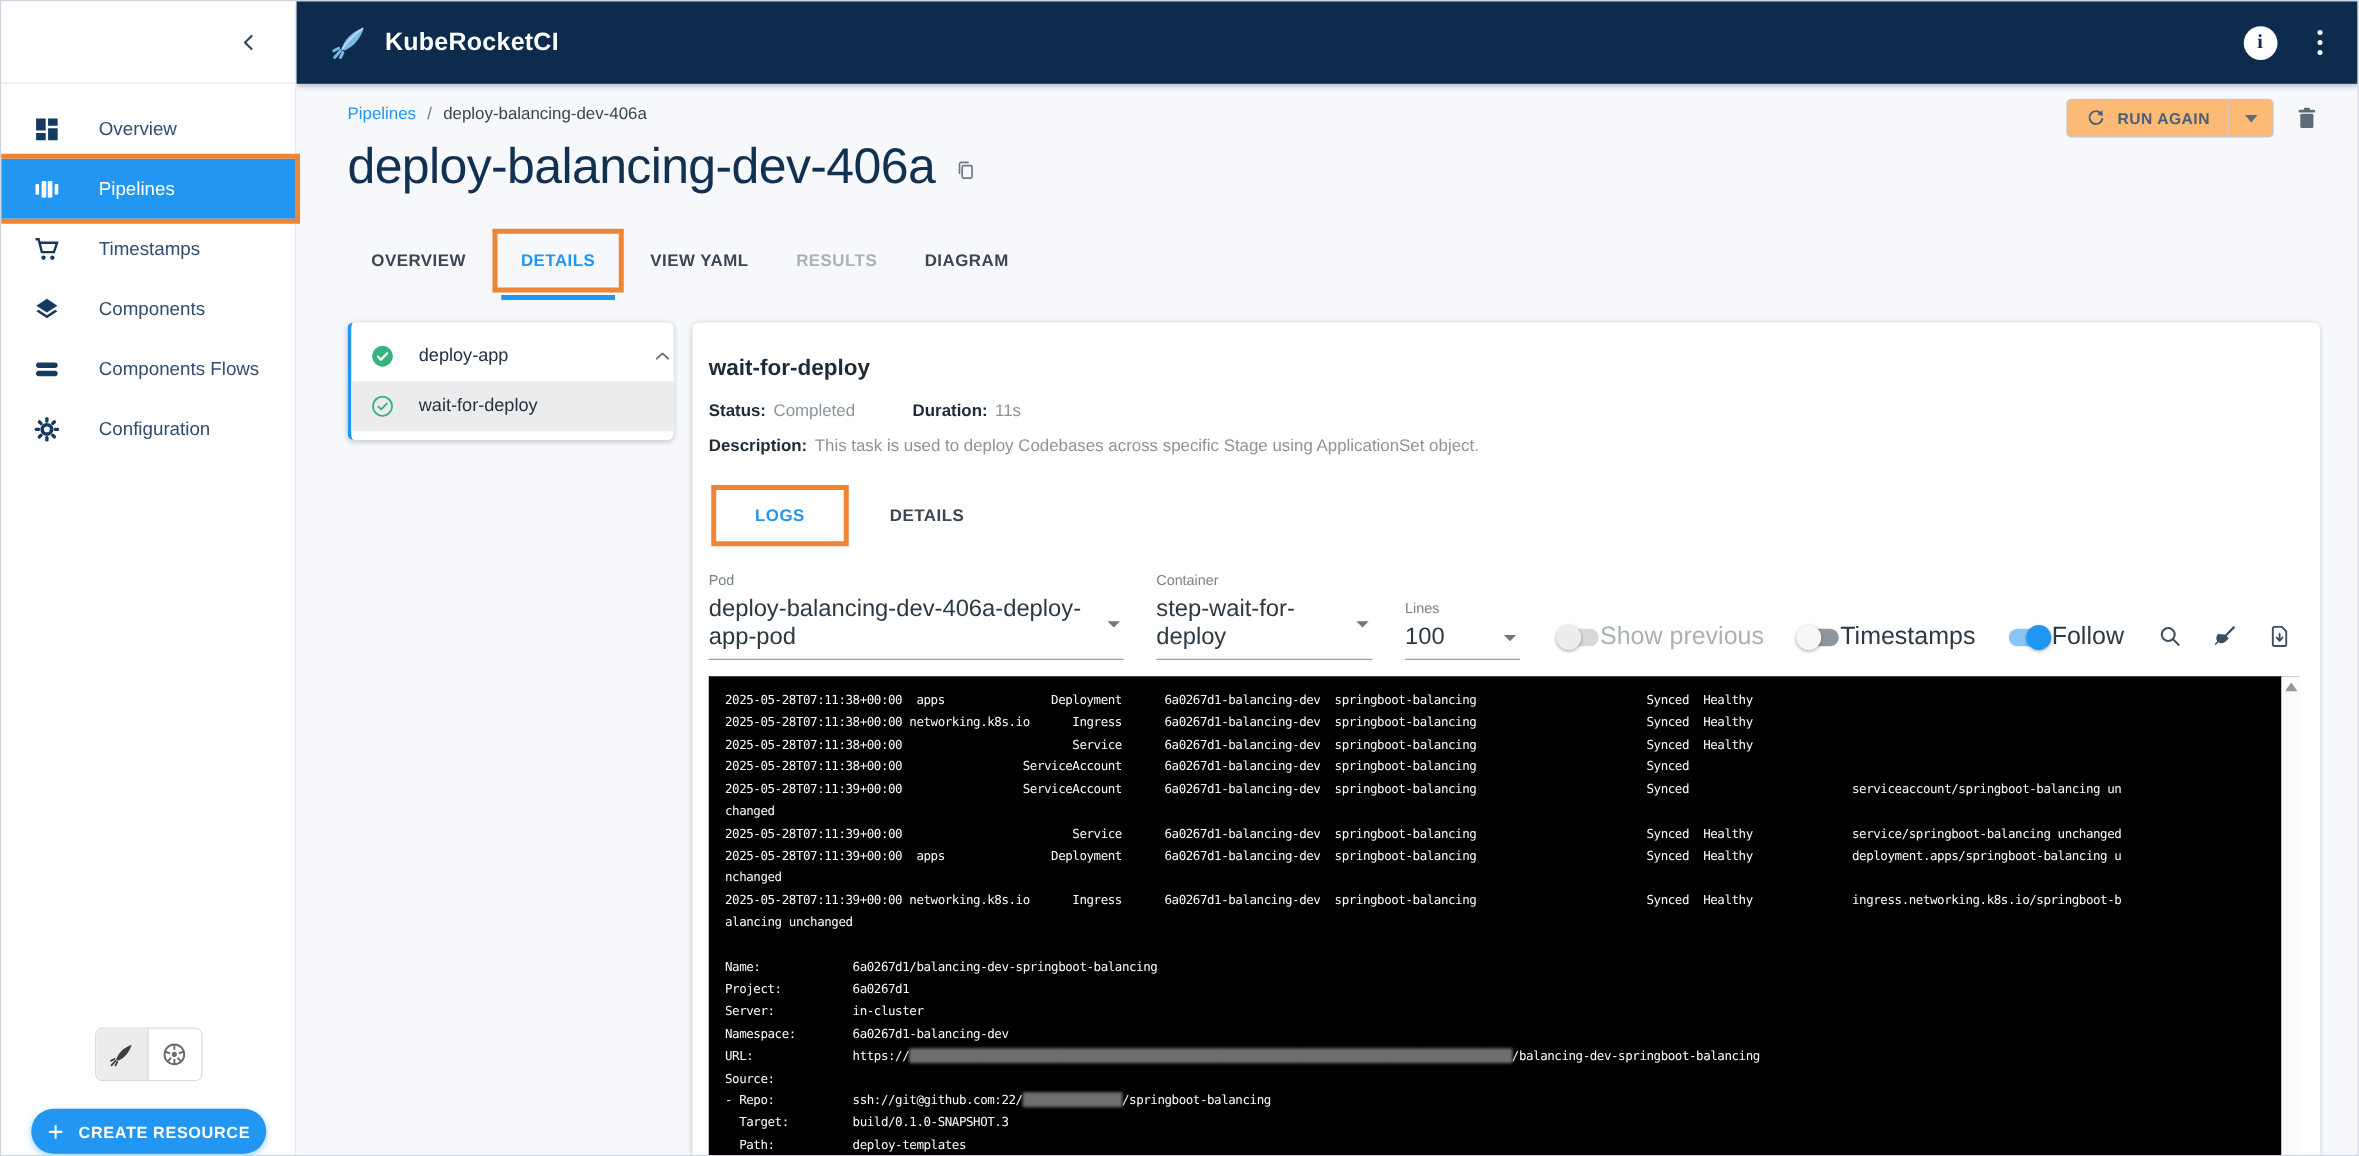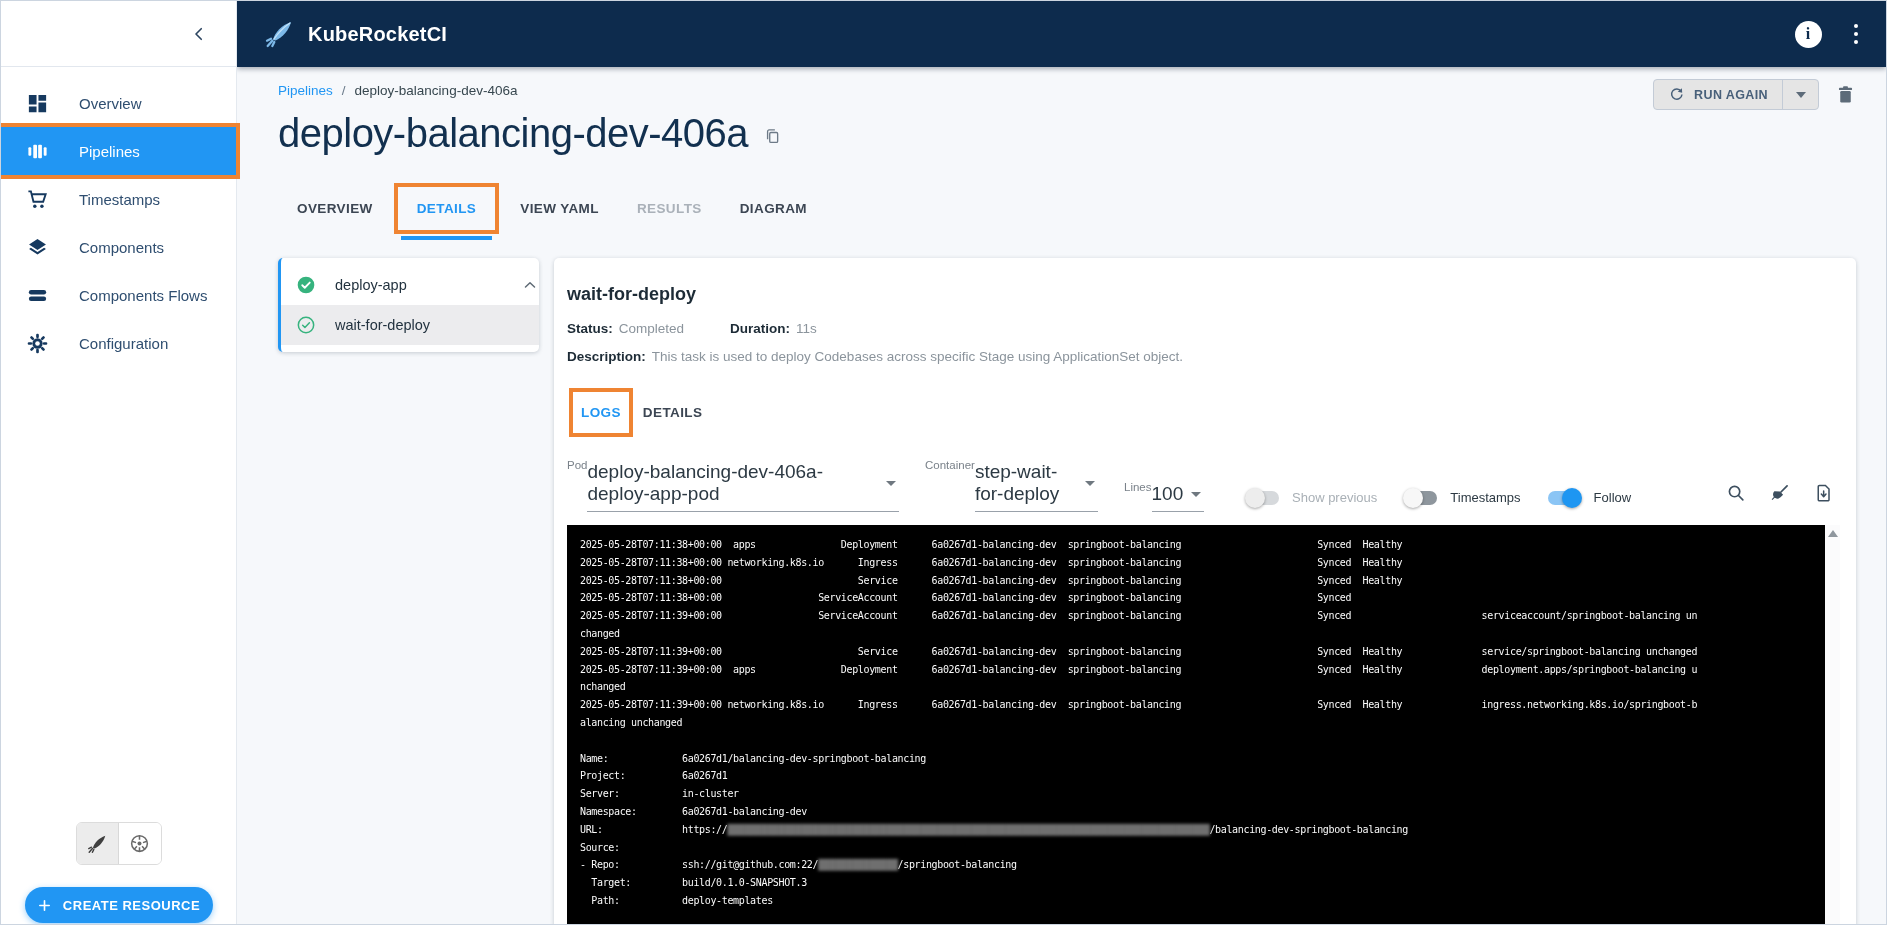--- a/index.html
+++ b/index.html
@@ -34,21 +34,21 @@
   .kebab .dot { width:4.5px; height:4.5px; border-radius:50%; background:#fff; }
 
   .content { flex:1; position:relative; padding:16px 30px 0 41px; overflow:hidden; }
 
   .breadcrumb { display:flex; gap:9px; font-size:13.5px; align-items:center; }
   .crumb-link { color:#2196f3; cursor:pointer; }
   .crumb-sep { color:#6a7a8a; }
   .crumb-current { color:#37474f; }
 
   .actions { position:absolute; top:12px; right:30px; display:flex; align-items:center; gap:16px; }
-  .run-again { display:flex; border:1px solid #c3cbd6; border-radius:4px; background:#e5e5e5; height:31px; align-items:stretch; cursor:pointer; }
+  .run-again { display:flex; border:1px solid #c3cbd6; border-radius:4px; background:#fdba74; height:31px; align-items:stretch; cursor:pointer; }
   .run-main { display:flex; align-items:center; gap:9px; padding:0 14px; font-size:12.5px; font-weight:700; color:#48607a; letter-spacing:0.4px; }
   .run-caret { display:flex; align-items:center; justify-content:center; width:36px; border-left:1px solid #c3cbd6; cursor:pointer; }
   .caret-down { width:0; height:0; border-left:5.5px solid transparent; border-right:5.5px solid transparent; border-top:6px solid #5d6b79; }
   .trash-btn { cursor:pointer; display:flex; align-items:center; }
 
   .page-title-row { display:flex; align-items:center; gap:15px; margin-top:13px; }
   .page-title { font-size:40px; font-weight:400; color:#12304f; letter-spacing:-0.5px; }
   .copy-btn { cursor:pointer; display:flex; margin-top:6px; }
 
   
@@ -69,33 +69,33 @@
 
   .details-card { flex:1; background:#fff; border-radius:5px; box-shadow:0 1px 4px rgba(27,44,64,0.22); padding:26px 16px 0 13px; height:700px; min-width:0; }
   .detail-title { font-size:18px; font-weight:700; color:#1d2b36; }
   .status-row { display:flex; margin-top:16px; font-size:13.5px; gap:46px; }
   .kv { display:flex; gap:6px; }
   .kv .k { font-weight:700; color:#1d2b36; }
   .kv .v { color:#8b949c; }
   .desc-row { margin-top:13px; font-size:13.5px; display:flex; gap:6px; }
 
   .log-tabs { display:flex; align-items:center; margin-top:24px; }
-  .log-tab { padding:13px 8px; font-size:13.5px; font-weight:700; letter-spacing:0.4px; color:#3c4653; cursor:pointer; }
+  .log-tab { padding:13px 31px; font-size:13.5px; font-weight:700; letter-spacing:0.4px; color:#3c4653; cursor:pointer; }
   .log-tab.active { color:#2196f3; }
 
   
   .controls { display:flex; align-items:flex-end; margin-top:22px; gap:26px; }
-  .select { display:flex; flex-direction:row; cursor:pointer; }
+  .select { display:flex; flex-direction:column; cursor:pointer; }
   .select .lbl { font-size:11.5px; color:#7a828a; margin-bottom:4px; }
   .select .val { display:flex; align-items:center; justify-content:space-between; border-bottom:1px solid #99a1aa; padding:2px 3px 6px 0; font-size:19px; color:#2c3943; gap:8px; }
   .sel-caret { width:0; height:0; border-left:5px solid transparent; border-right:5px solid transparent; border-top:5.5px solid #6f7880; }
   .w-pod { width:332px; } .w-container { width:173px; } .w-lines { width:92px; }
 
   .toggles { display:flex; align-items:center; gap:27px; padding-bottom:7px; margin-left:4px; }
-  .toggle { display:flex; align-items:center; gap:13px; font-size:13px; color:#2c3943; cursor:pointer; }
+  .toggle { display:flex; align-items:center; gap:1px; font-size:20px; color:#2c3943; cursor:pointer; }
   .toggle.disabled { color:#a9b0b6; }
   .switch { width:33px; height:14px; border-radius:7px; position:relative; flex-shrink:0; }
   .knob { width:20px; height:20px; border-radius:50%; position:absolute; top:-3px; box-shadow:0 1px 3px rgba(0,0,0,0.35); }
   .sw-off-dis { background:#d6d9dc; } .sw-off-dis .knob { background:#ededed; left:-1px; }
   .sw-off { background:#8e969d; } .sw-off .knob { background:#f7f7f7; left:-1px; }
   .sw-on { background:#8bc5f5; } .sw-on .knob { background:#1e96f2; right:-1px; }
 
   .log-icons { margin-left:auto; display:flex; gap:24px; padding-bottom:9px; padding-right:6px; }
   .icon-btn { cursor:pointer; display:flex; }
 

